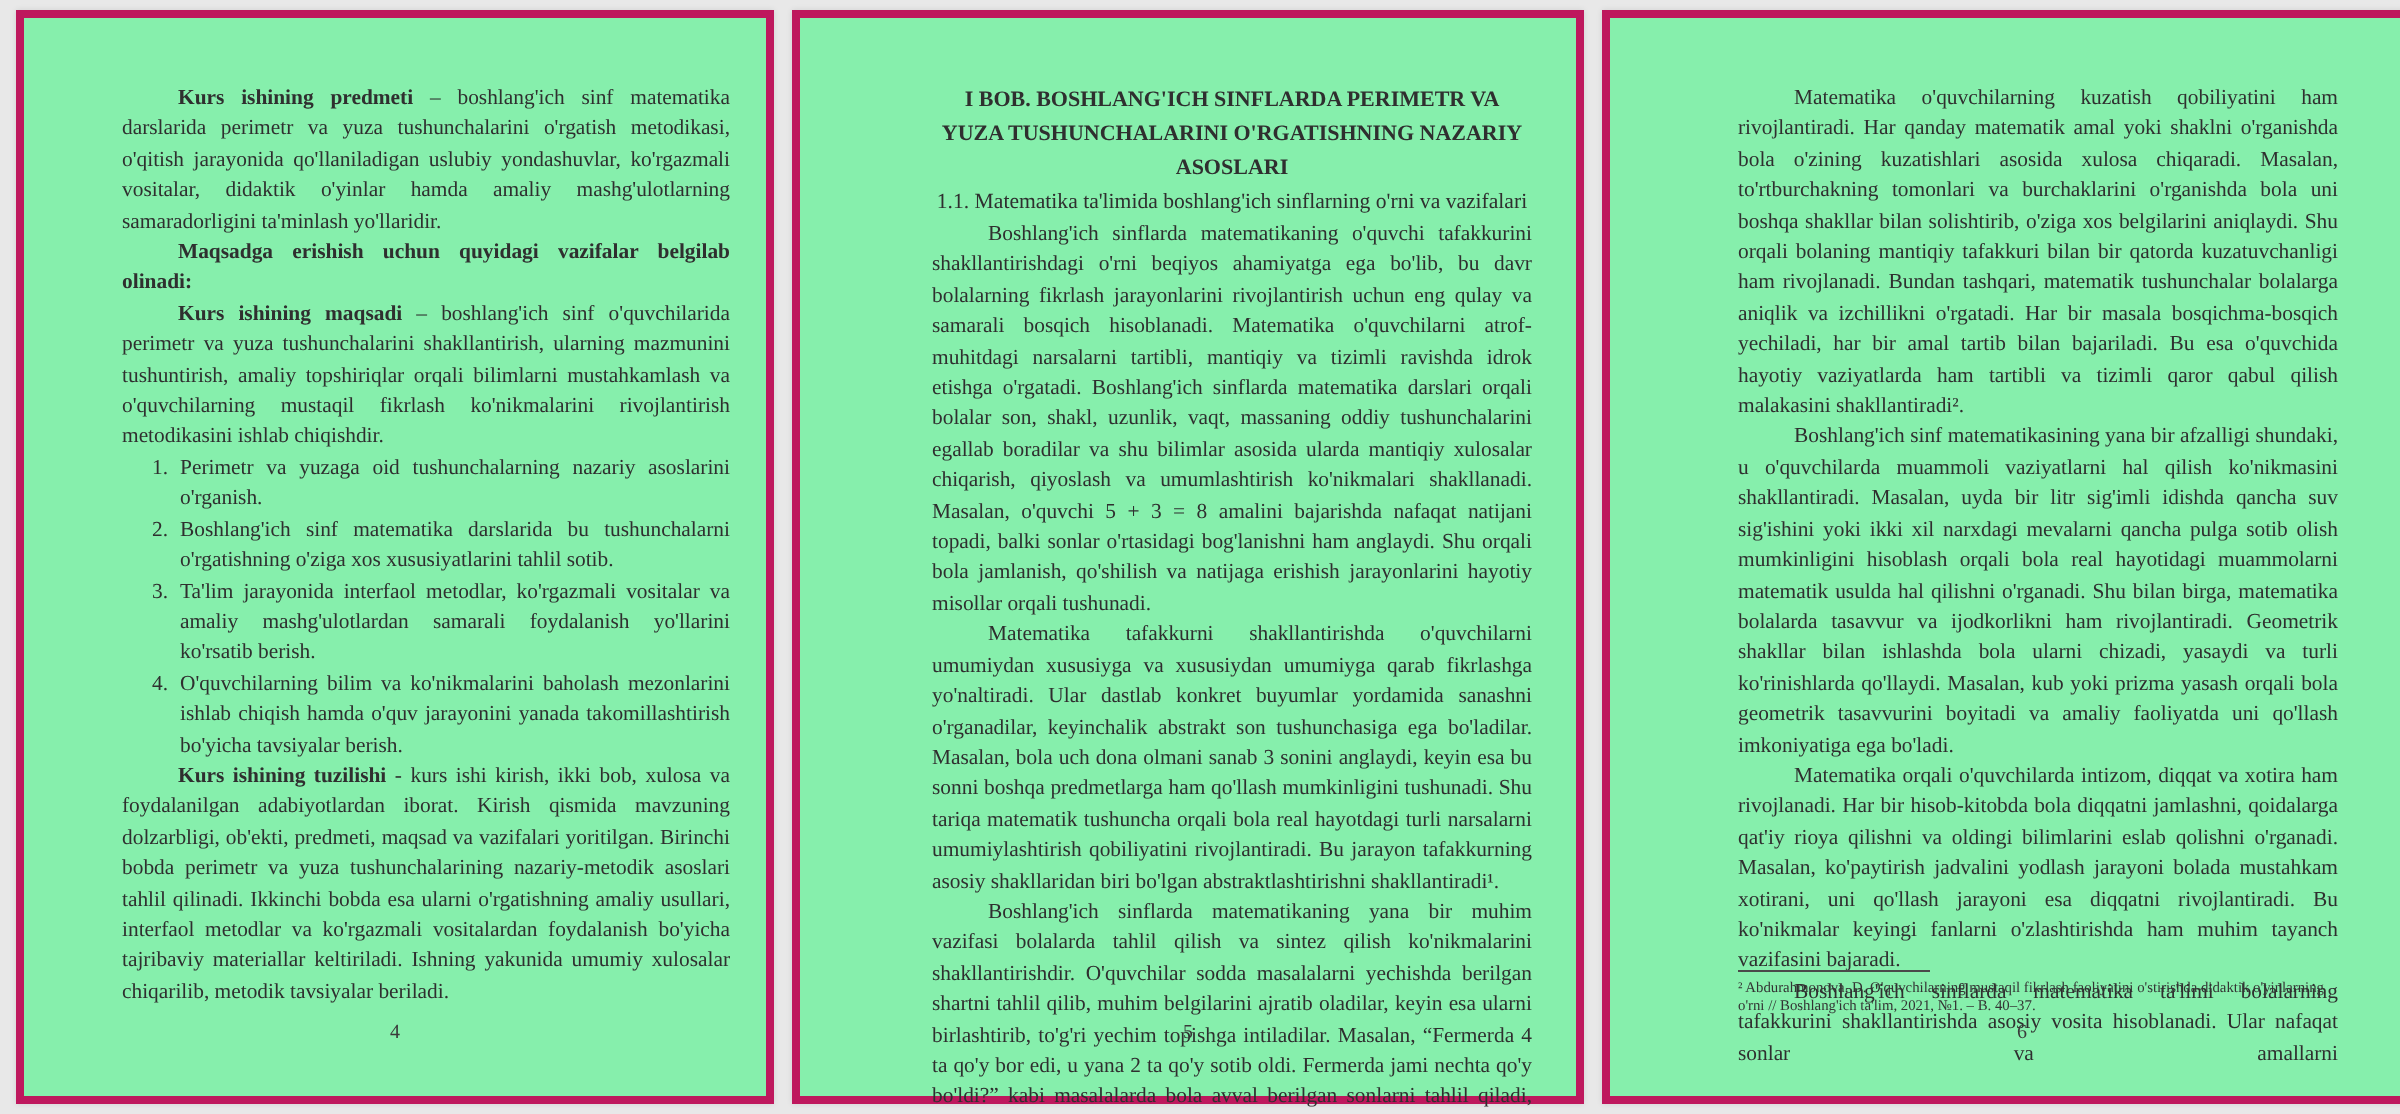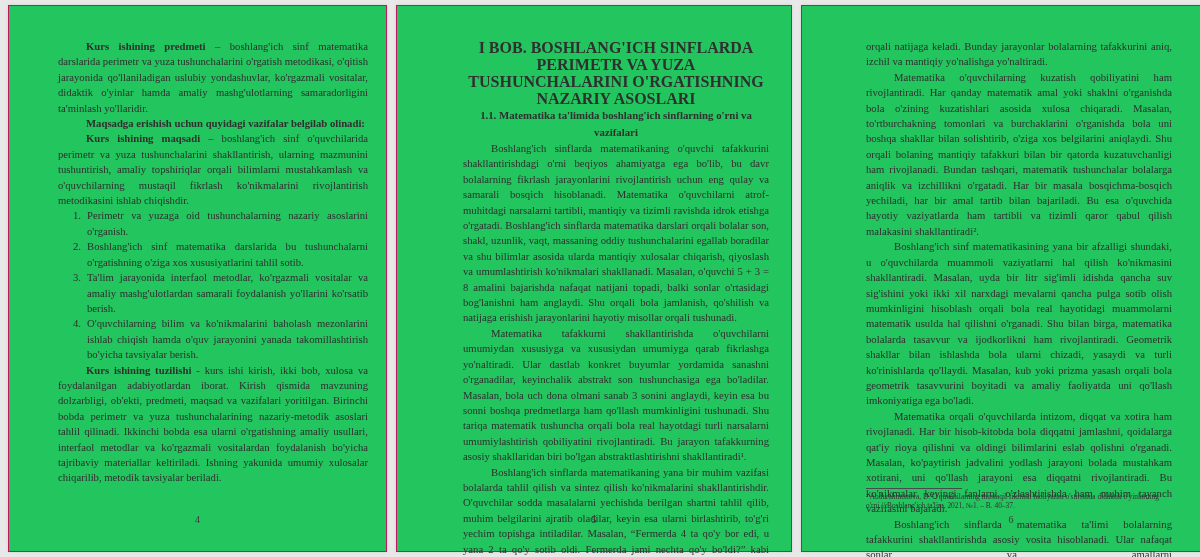--- a/index.html
+++ b/index.html
@@ -7,22 +7,22 @@
   body {
     width: 1200px; height: 557px;
     background: #e8e8e8;
     overflow: hidden;
     font-family: "Liberation Serif", "DejaVu Serif", serif;
   }
   .viewer { position: relative; width: 1200px; height: 557px; }
 
   .page {
     position: absolute; top: 5px; height: 547px;
-    background: #22c55e;
-    border: 1px solid #be185d;
+    background: #86efac;
+    border: 4px solid #be185d;
     box-shadow: 0 0 3px rgba(0,0,0,0.10);
     color: #2f2f2f;
   }
   .page-4 { left: 8px;   width: 379px; padding: 33px 18px 0 49px; }
   .page-5 { left: 396px; width: 396px; padding: 33px 22px 0 66px; }
   .page-6 { left: 801px; width: 420px; padding: 33px 48px 0 64px; }
 
   .page-body {
     font-size: 10.7px;
     line-height: 15.4px;
@@ -31,25 +31,25 @@
   .page-body p { margin: 0; }
   .para { text-indent: 28px; }
   .no-indent { text-indent: 0; }
   .lead { font-weight: bold; }
   .justify-last { text-align-last: justify; }
 
   .task { position: relative; padding-left: 29px; }
   .task-num { position: absolute; left: 15px; top: 0; }
 
   .chapter-title {
-    margin: 0; font-size: 16px; font-weight: bold;
+    margin: 0; font-size: 11px; font-weight: bold;
     text-align: center; line-height: 17px; text-indent: 0;
   }
   .section-title {
-    margin: 0; font-size: 10.8px; font-weight: bold;
+    margin: 0; font-size: 10.8px; font-weight: normal;
     text-align: center; line-height: 17px; text-indent: 0;
   }
 
   .footnote-block {
     position: absolute; bottom: 40px;
     font-size: 7.4px; line-height: 9.6px;
     color: #333; text-align: left;
   }
   .page-5 .footnote-block { left: 66px; right: 24px; }
   .page-6 .footnote-block { left: 64px; right: 48px; }
@@ -85,21 +85,20 @@
       <h2 class="section-title">1.1. Matematika ta'limida boshlang'ich sinflarning o'rni va vazifalari</h2>
       <p class="para">Boshlang'ich sinflarda matematikaning o'quvchi tafakkurini shakllantirishdagi o'rni beqiyos ahamiyatga ega bo'lib, bu davr bolalarning fikrlash jarayonlarini rivojlantirish uchun eng qulay va samarali bosqich hisoblanadi. Matematika o'quvchilarni atrof-muhitdagi narsalarni tartibli, mantiqiy va tizimli ravishda idrok etishga o'rgatadi. Boshlang'ich sinflarda matematika darslari orqali bolalar son, shakl, uzunlik, vaqt, massaning oddiy tushunchalarini egallab boradilar va shu bilimlar asosida ularda mantiqiy xulosalar chiqarish, qiyoslash va umumlashtirish ko'nikmalari shakllanadi. Masalan, o'quvchi 5 + 3 = 8 amalini bajarishda nafaqat natijani topadi, balki sonlar o'rtasidagi bog'lanishni ham anglaydi. Shu orqali bola jamlanish, qo'shilish va natijaga erishish jarayonlarini hayotiy misollar orqali tushunadi.</p>
       <p class="para">Matematika tafakkurni shakllantirishda o'quvchilarni umumiydan xususiyga va xususiydan umumiyga qarab fikrlashga yo'naltiradi. Ular dastlab konkret buyumlar yordamida sanashni o'rganadilar, keyinchalik abstrakt son tushunchasiga ega bo'ladilar. Masalan, bola uch dona olmani sanab 3 sonini anglaydi, keyin esa bu sonni boshqa predmetlarga ham qo'llash mumkinligini tushunadi. Shu tariqa matematik tushuncha orqali bola real hayotdagi turli narsalarni umumiylashtirish qobiliyatini rivojlantiradi. Bu jarayon tafakkurning asosiy shakllaridan biri bo'lgan abstraktlashtirishni shakllantiradi¹.</p>
       <p class="para justify-last">Boshlang'ich sinflarda matematikaning yana bir muhim vazifasi bolalarda tahlil qilish va sintez qilish ko'nikmalarini shakllantirishdir. O'quvchilar sodda masalalarni yechishda berilgan shartni tahlil qilib, muhim belgilarini ajratib oladilar, keyin esa ularni birlashtirib, to'g'ri yechim topishga intiladilar. Masalan, “Fermerda 4 ta qo'y bor edi, u yana 2 ta qo'y sotib oldi. Fermerda jami nechta qo'y bo'ldi?” kabi masalalarda bola avval berilgan sonlarni tahlil qiladi, keyin ularni qo'shish</p>
     </div>
     <div class="page-number">5</div>
   </section>
 
   <section class="page page-6">
     <div class="page-body">
-      <p class="para no-indent">orqali natijaga keladi. Bunday jarayonlar bolalarning tafakkurini aniq, izchil va mantiqiy yo'nalishga yo'naltiradi.</p>
       <p class="para">Matematika o'quvchilarning kuzatish qobiliyatini ham rivojlantiradi. Har qanday matematik amal yoki shaklni o'rganishda bola o'zining kuzatishlari asosida xulosa chiqaradi. Masalan, to'rtburchakning tomonlari va burchaklarini o'rganishda bola uni boshqa shakllar bilan solishtirib, o'ziga xos belgilarini aniqlaydi. Shu orqali bolaning mantiqiy tafakkuri bilan bir qatorda kuzatuvchanligi ham rivojlanadi. Bundan tashqari, matematik tushunchalar bolalarga aniqlik va izchillikni o'rgatadi. Har bir masala bosqichma-bosqich yechiladi, har bir amal tartib bilan bajariladi. Bu esa o'quvchida hayotiy vaziyatlarda ham tartibli va tizimli qaror qabul qilish malakasini shakllantiradi².</p>
       <p class="para">Boshlang'ich sinf matematikasining yana bir afzalligi shundaki, u o'quvchilarda muammoli vaziyatlarni hal qilish ko'nikmasini shakllantiradi. Masalan, uyda bir litr sig'imli idishda qancha suv sig'ishini yoki ikki xil narxdagi mevalarni qancha pulga sotib olish mumkinligini hisoblash orqali bola real hayotidagi muammolarni matematik usulda hal qilishni o'rganadi. Shu bilan birga, matematika bolalarda tasavvur va ijodkorlikni ham rivojlantiradi. Geometrik shakllar bilan ishlashda bola ularni chizadi, yasaydi va turli ko'rinishlarda qo'llaydi. Masalan, kub yoki prizma yasash orqali bola geometrik tasavvurini boyitadi va amaliy faoliyatda uni qo'llash imkoniyatiga ega bo'ladi.</p>
       <p class="para">Matematika orqali o'quvchilarda intizom, diqqat va xotira ham rivojlanadi. Har bir hisob-kitobda bola diqqatni jamlashni, qoidalarga qat'iy rioya qilishni va oldingi bilimlarini eslab qolishni o'rganadi. Masalan, ko'paytirish jadvalini yodlash jarayoni bolada mustahkam xotirani, uni qo'llash jarayoni esa diqqatni rivojlantiradi. Bu ko'nikmalar keyingi fanlarni o'zlashtirishda ham muhim tayanch vazifasini bajaradi.</p>
       <p class="para justify-last">Boshlang'ich sinflarda matematika ta'limi bolalarning tafakkurini shakllantirishda asosiy vosita hisoblanadi. Ular nafaqat sonlar va amallarni</p>
     </div>
     <div class="footnote-block">
       <div class="footnote-rule"></div>
       <div>² Abdurahmonova, D. O'quvchilarning mustaqil fikrlash faoliyatini o'stirishda didaktik o'yinlarning o'rni // Boshlang'ich ta'lim, 2021, №1. – B. 40–37.</div>
     </div>
     <div class="page-number">6</div>

